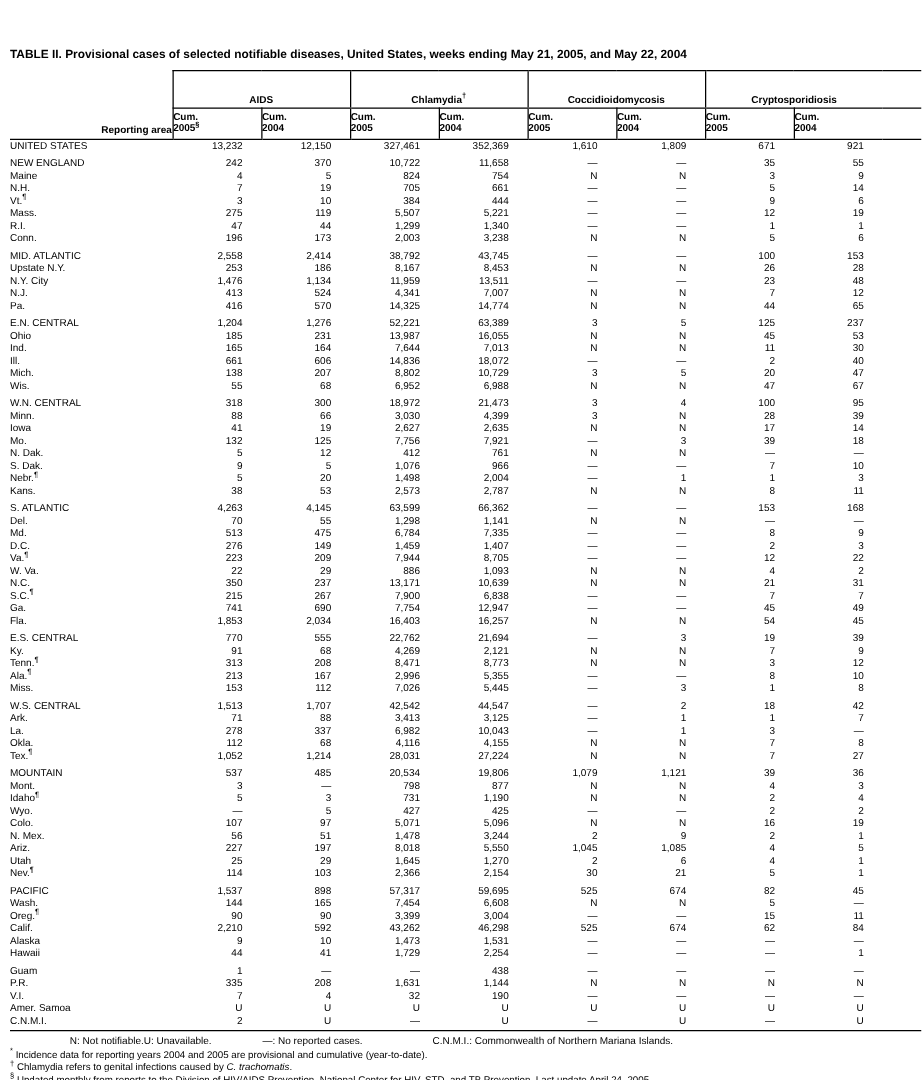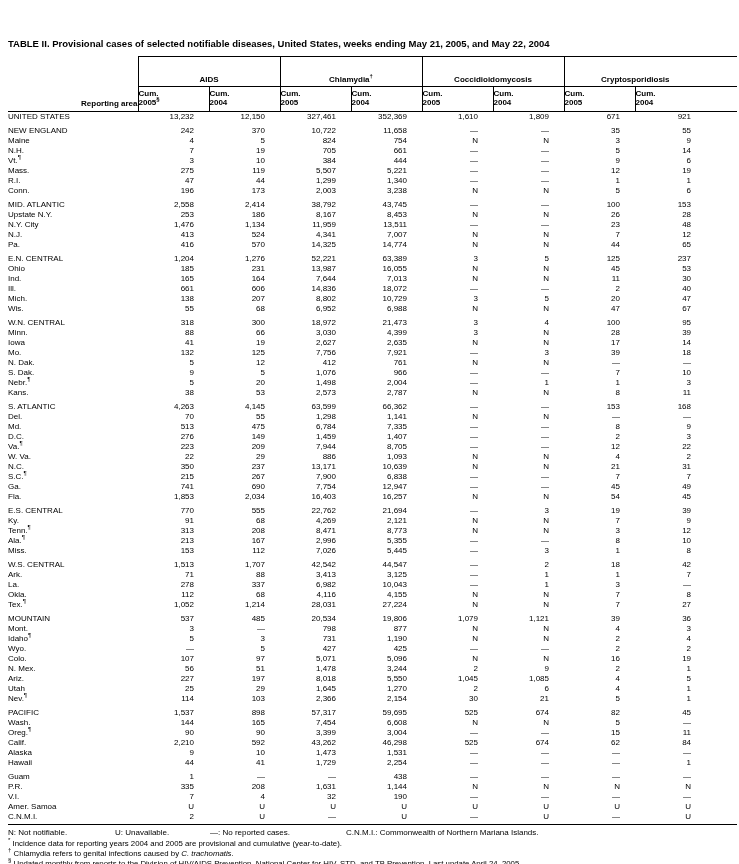--- a/index.html
+++ b/index.html
@@ -16,21 +16,21 @@
   th.group-fill{border-top:1px solid #000;border-bottom:1px solid #000;}
   th.sub-th{border-left:1px solid #000;border-bottom:1px solid #000;text-align:left;line-height:9.5px;padding:2px 0 3px 0;font-weight:bold;}
   th.sub-fill{border-bottom:1px solid #000;}
   tbody td{font-size:8px;line-height:10px;padding:0;white-space:nowrap;color:#000;}
   td.area{text-align:left;}
   td.num{text-align:right;padding-right:15px;}
   tr.gap td{line-height:4px;height:4px;font-size:1px;}
   sup{font-size:6px;line-height:0;}
   .bottom-rule{width:729px;border-top:1.5px solid #000;margin-top:2px;}
   .legend{display:flex;font-size:8px;line-height:10px;margin-top:3px;color:#000;}
-  .legend span.l1{width:107px;}
+  .legend span.l1{width:107px;text-align:right;}
   .legend span.l2{width:95px;}
   .legend span.l3{width:136px;}
   .footnotes{font-size:7.8px;line-height:10px;margin-top:1px;color:#000;}
   .footnotes .fn{white-space:nowrap;}
   .footnotes sup{font-size:6px;}
 </style>
 </head>
 <body>
 
 <div class="page">

